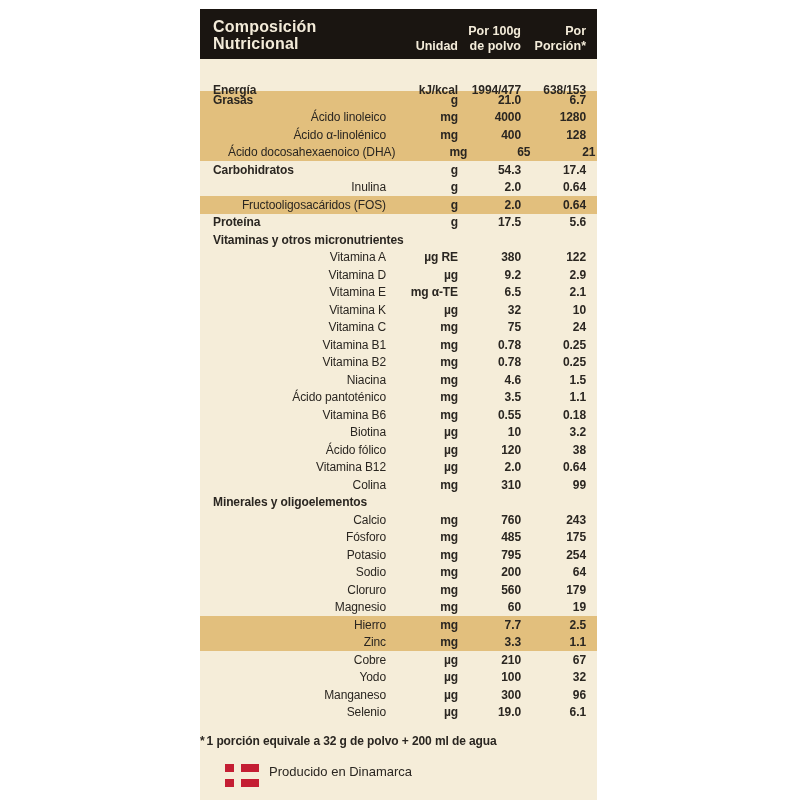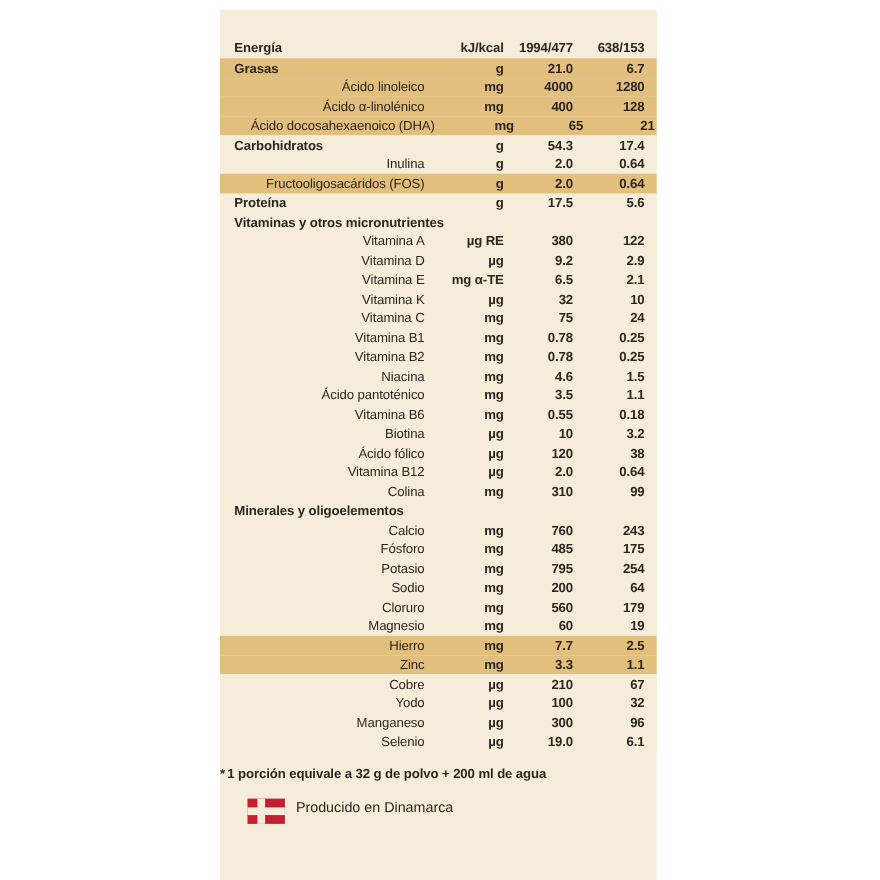--- a/index.html
+++ b/index.html
@@ -15,21 +15,21 @@
   .hdr .title { align-self:start; padding-top:9px; font-size:16px; line-height:17px;
     font-weight:700; letter-spacing:.2px; white-space:nowrap; }
   .hdr .colh { align-self:end; padding-bottom:6px; text-align:right;
     font-size:12.5px; line-height:14.5px; font-weight:700; white-space:nowrap; }
 
   
   .tbody { width:100%; }
   .row { display:grid; grid-template-columns:1fr 72px 63px 65px;
     padding:0 11px 0 13px; height:17.5px; align-items:center;
     font-size:12px; letter-spacing:-.1px; }
-  .row.first { height:44px; padding-top:24px; }
+  .row.first { height:32px; padding-top:24px; }
   .row.cream { background:#f5edd9; }
   .row.tan { background:#e2bf7d; }
   .lab { font-weight:400; white-space:nowrap; overflow:visible; }
   .sec .lab { font-weight:700; }
   .ind .lab { padding-left:15px;text-align:right; }
   .num { text-align:right; font-weight:700; white-space:nowrap; }
 
   
   .footnote { margin-top:13px; font-size:12px; font-weight:700;
     letter-spacing:-.1px; white-space:nowrap; }
@@ -42,20 +42,35 @@
   .flag .fv { position:absolute; left:9px; top:0; width:7px; height:100%; background:#f5edd9; }
   .flag .fh { position:absolute; top:8px; left:0; width:100%; height:7px; background:#f5edd9; }
   .origin-text { margin-left:10px; font-size:13px; font-weight:400; }
 </style>
 </head>
 <body>
 
 <div class="page">
   <div class="sheet">
 
+    <header class="hdr">
+      <div class="title">
+        <div>Composición</div>
+        <div>Nutricional</div>
+      </div>
+      <div class="colh">Unidad</div>
+      <div class="colh">
+        <div>Por 100g</div>
+        <div>de polvo</div>
+      </div>
+      <div class="colh">
+        <div>Por</div>
+        <div>Porción*</div>
+      </div>
+    </header>
 
     <div class="tbody" id="rows">
         <div class="row cream sec first">
           <span class="lab">Energía</span>
           <span class="num">kJ/kcal</span>
           <span class="num">1994/477</span>
           <span class="num">638/153</span>
         </div>
         <div class="row tan sec">
           <span class="lab">Grasas</span>

